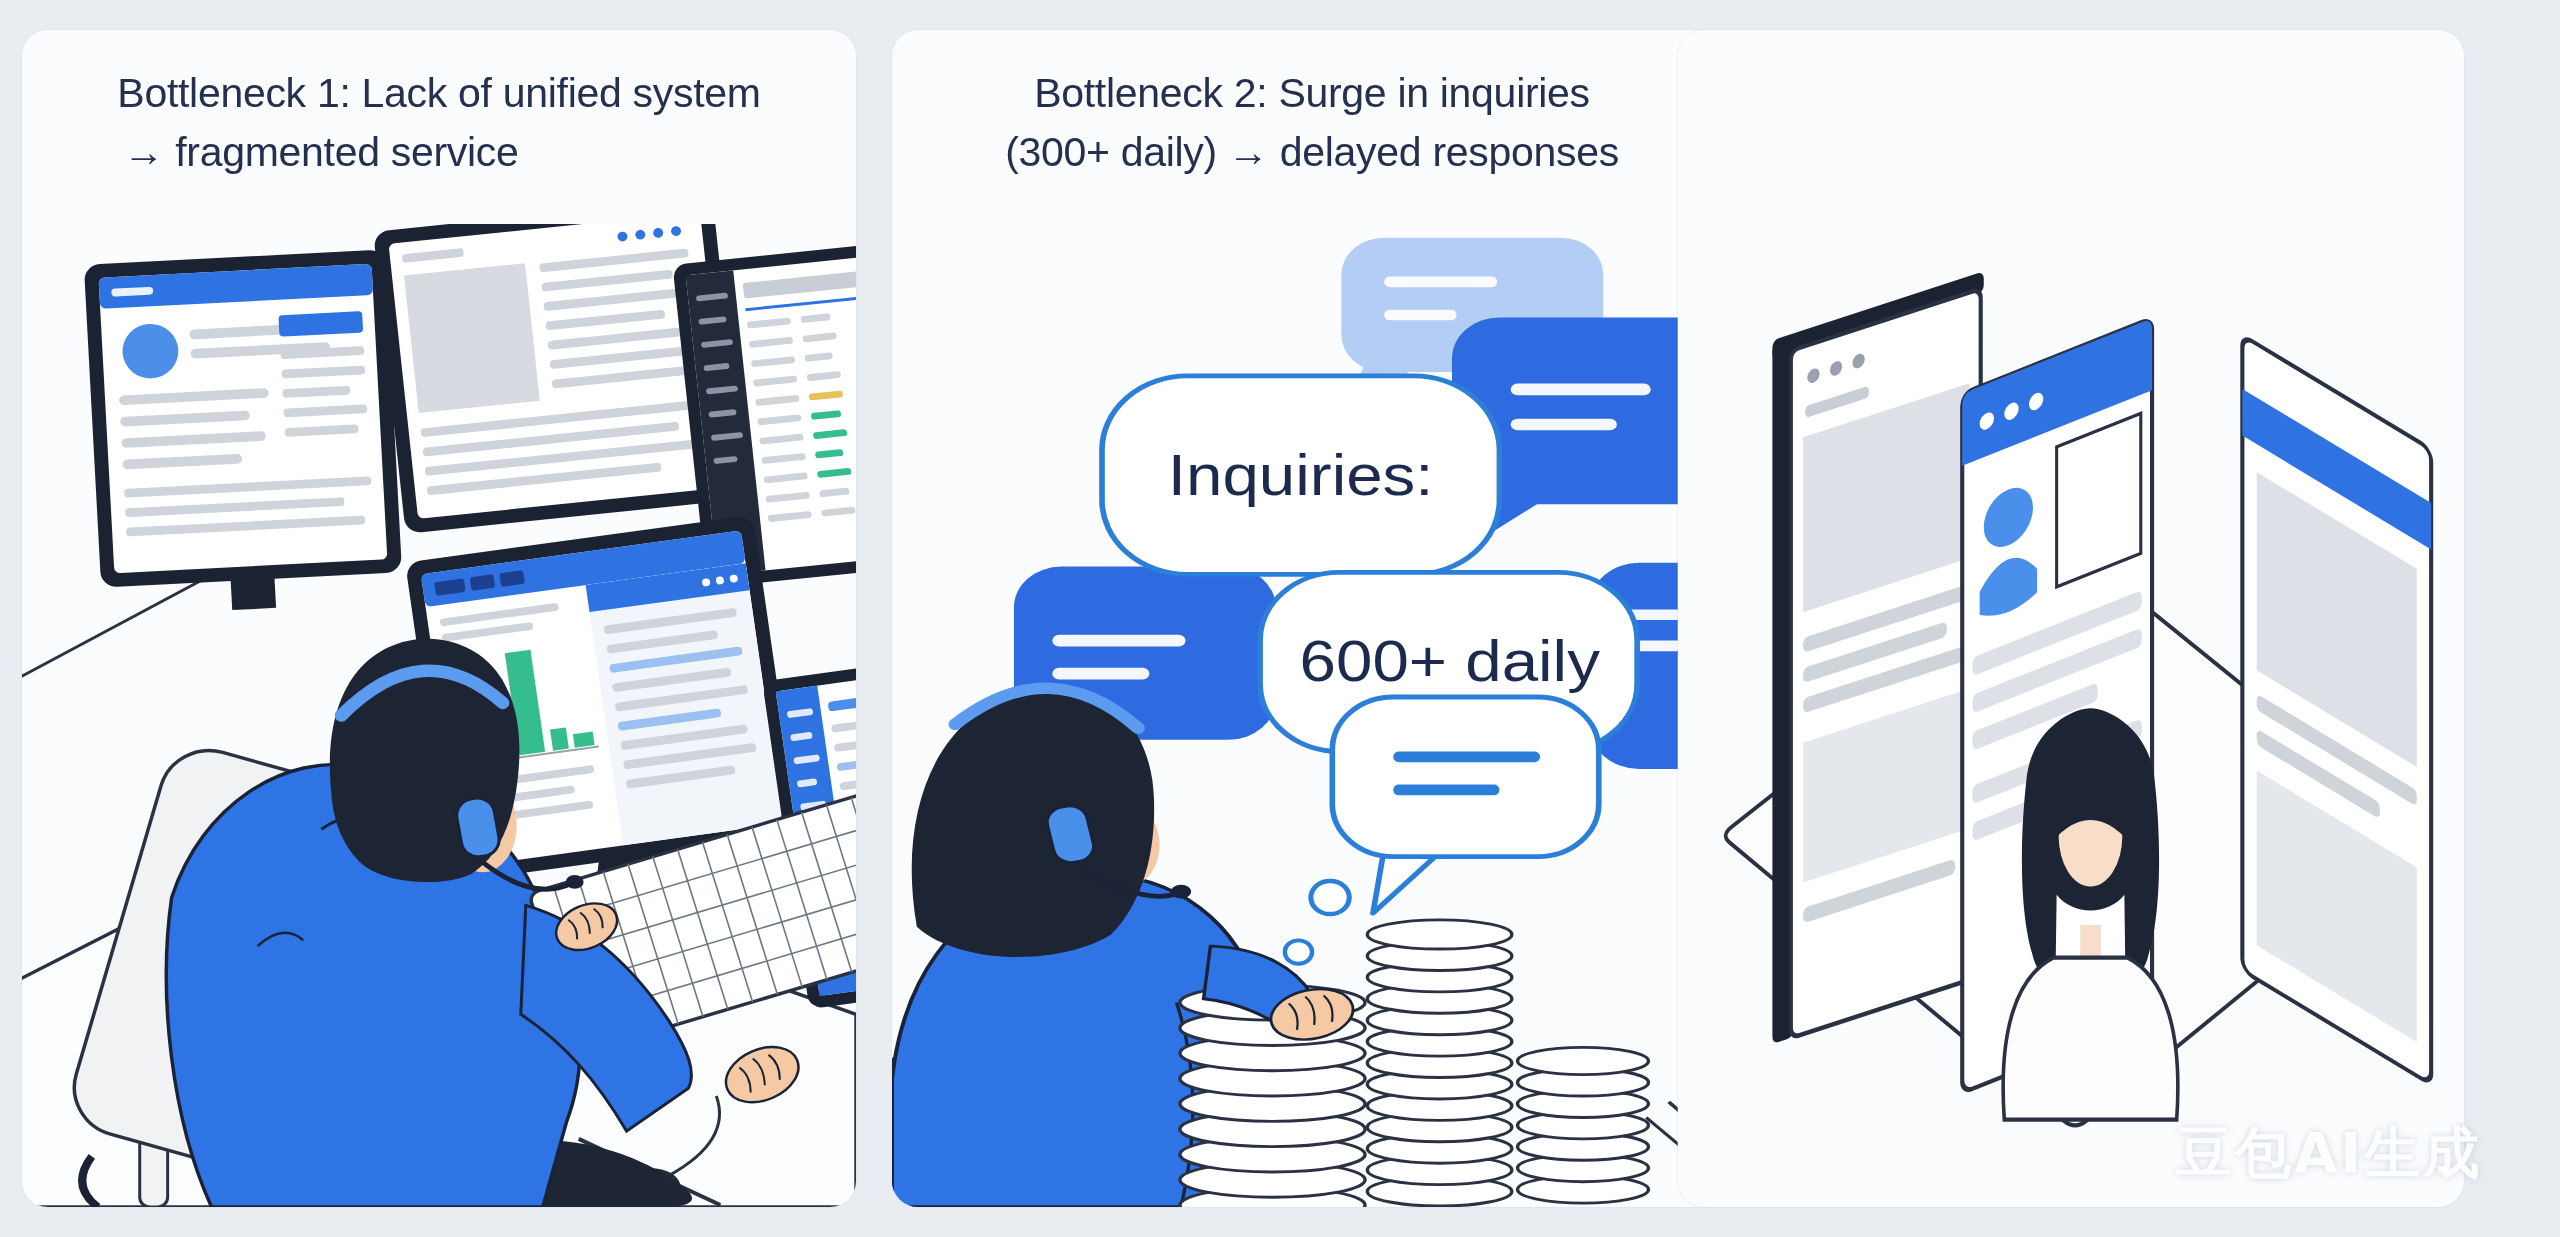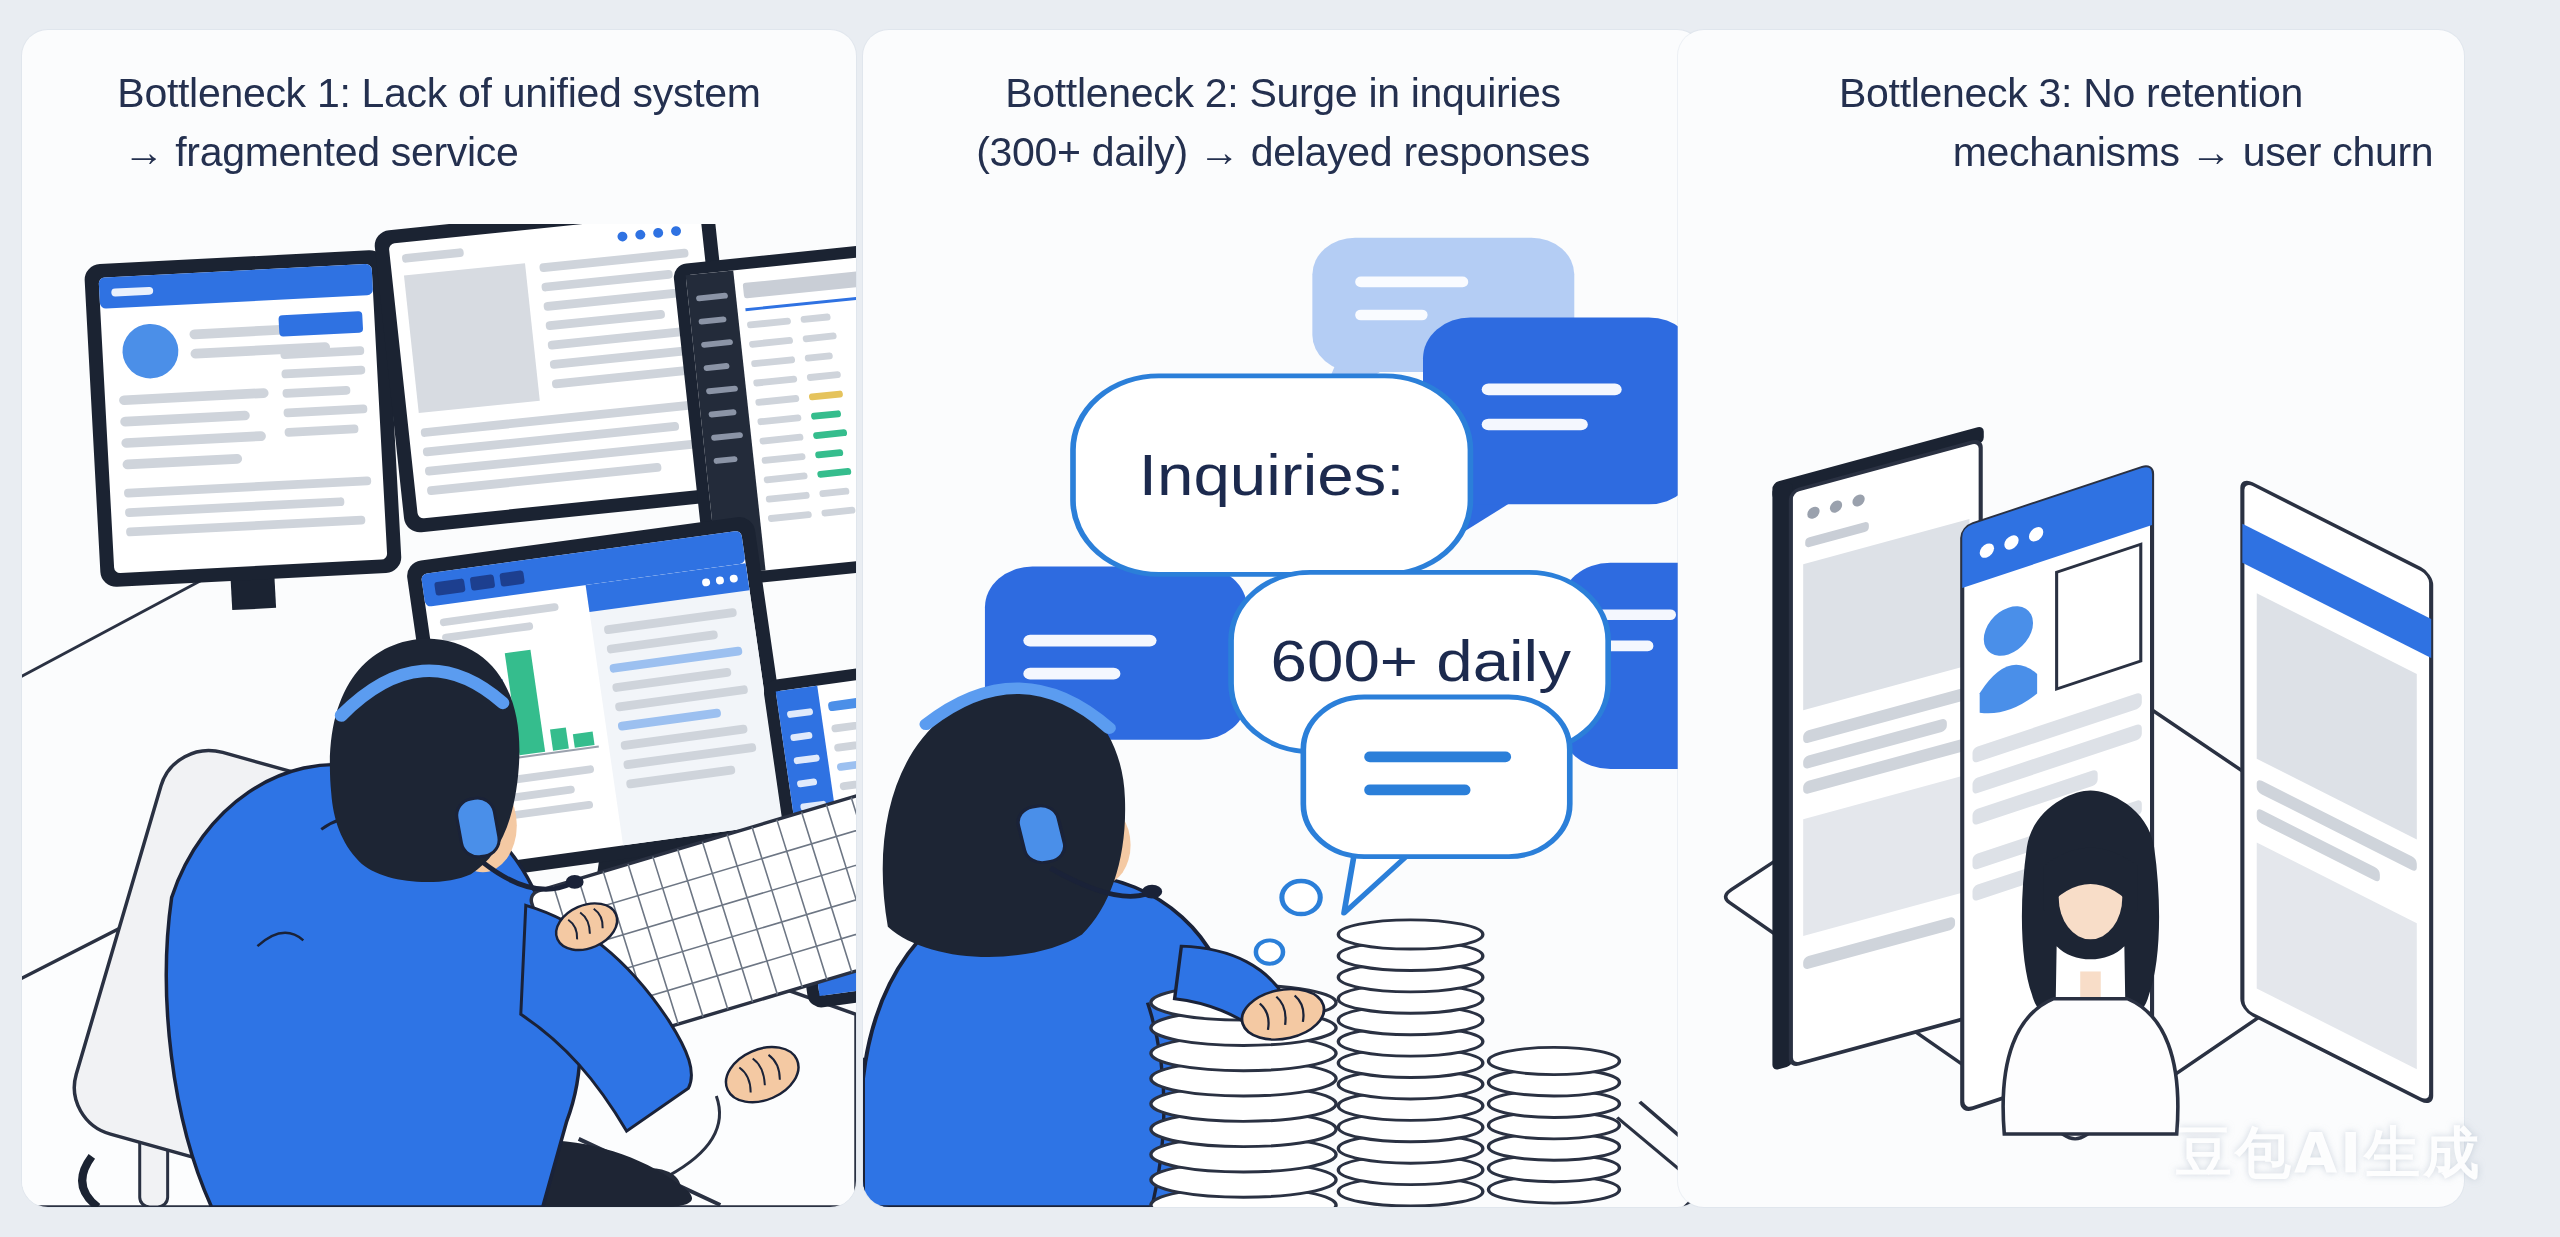--- a/index.html
+++ b/index.html
@@ -6,21 +6,21 @@
   .canvas{
     position:relative;width:2560px;height:1237px;background:#e9edf2;
     overflow:hidden;font-family:"Liberation Sans",sans-serif;
   }
   .panel{
     position:absolute;top:30px;height:1177px;background:#fbfcfd;
     border-radius:26px;display:flex;flex-direction:column;overflow:hidden;
     box-shadow:0 0 0 1px rgba(210,218,228,0.35);
   }
   .panel-1{left:22px;width:834px;}
-  .panel-2{left:863px;width:840px;}
+  .panel-2{left:892px;width:840px;}
   .panel-3{left:1678px;width:786px;}
   .panel-title{
     flex:0 0 160px;padding-top:34px;text-align:center;
     font-size:41px;line-height:1.45;font-weight:500;color:#24304f;
     letter-spacing:-0.3px;
   }
   .title-line{display:block;white-space:nowrap;}
   .panel-1 .title-line-2{transform:translateX(-118px);}
   .panel-3 .title-line-2{transform:translateX(122px);}
   .panel-art{flex:1 1 auto;position:relative;}
@@ -352,24 +352,20 @@
           <path d="M 56 514 Q 140 438 218 518" stroke="#5b9cf0" stroke-width="12" fill="none" stroke-linecap="round"></path>
           <rect x="140" y="598" width="36" height="58" rx="16" fill="#4a8fe9" stroke="#1a2238" stroke-width="3" transform="rotate(-12 158 627)"></rect>
           <path d="M 166 662 Q 224 700 252 688" stroke="#1a2238" stroke-width="5" fill="none"></path>
           <ellipse cx="256" cy="686" rx="9" ry="7" fill="#1a2238"></ellipse>
         </g>
       </svg>
     </div>
   </section>
 
   <section class="panel panel-3">
-    <header class="panel-title">
-      <span class="title-line title-line-1">Bottleneck 3: No retention</span>
-      <span class="title-line title-line-2">mechanisms → user churn</span>
-    </header>
     <div class="panel-art">
       <svg viewBox="0 0 766 1010" preserveAspectRatio="none">
 
         <path d="M 50 697 Q 42 691 52 684 L 378 458 Q 391 450 404 458 L 724 686 Q 734 693 726 700 L 398 936 Q 387 944 376 936 Z" fill="#fdfdfe" stroke="#2a3142" stroke-width="3.5" stroke-linejoin="round"></path>
 
         <g transform="translate(110,275) skewY(-16)">
           <rect x="-18" y="-14" width="206" height="18" rx="6" fill="#1b2332"></rect>
           <rect x="-18" y="-10" width="20" height="600" rx="6" fill="#1b2332"></rect>
           <rect x="0" y="0" width="185" height="590" rx="8" fill="#ffffff" stroke="#2a3142" stroke-width="4"></rect>
           <circle cx="22" cy="28" r="6" fill="#9aa1ad"></circle>

